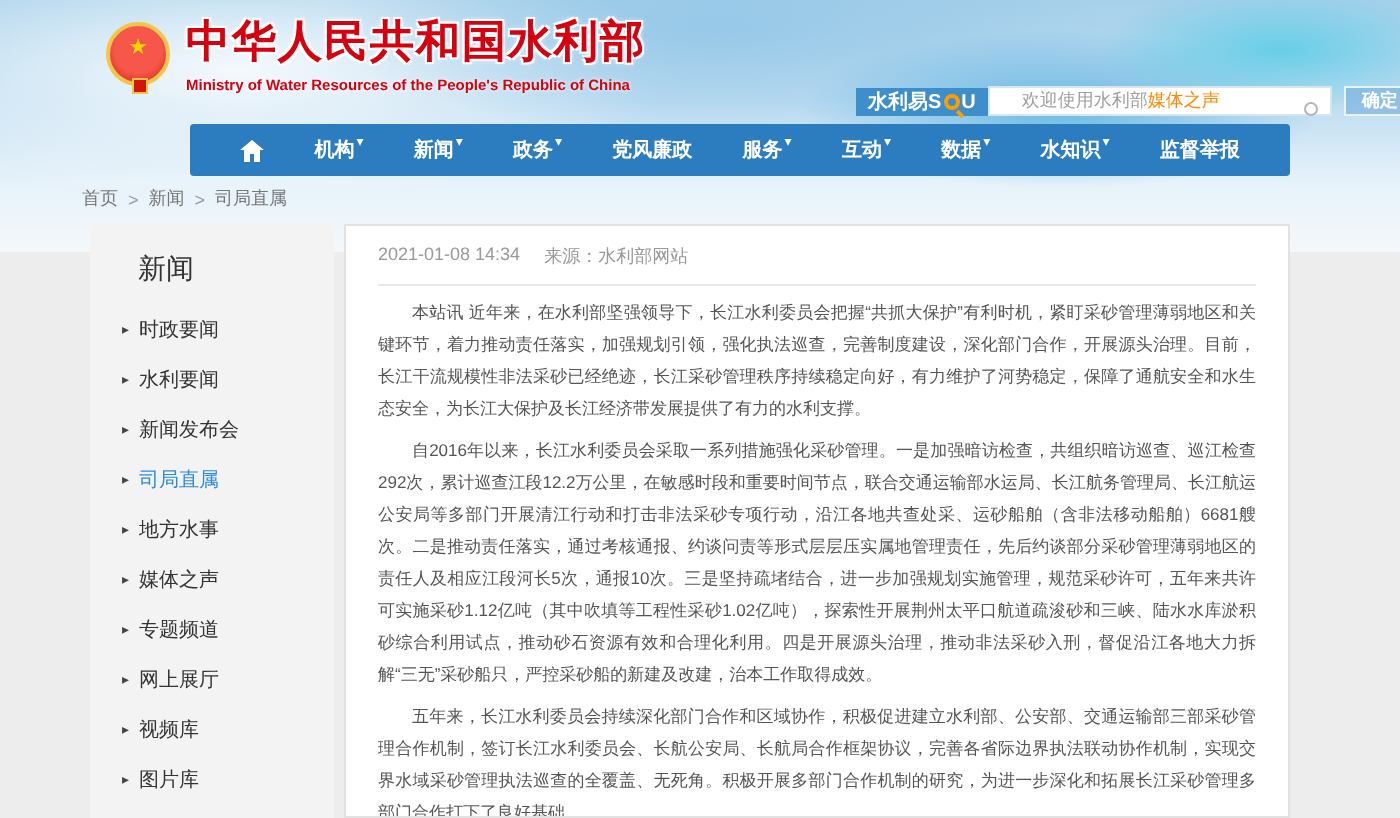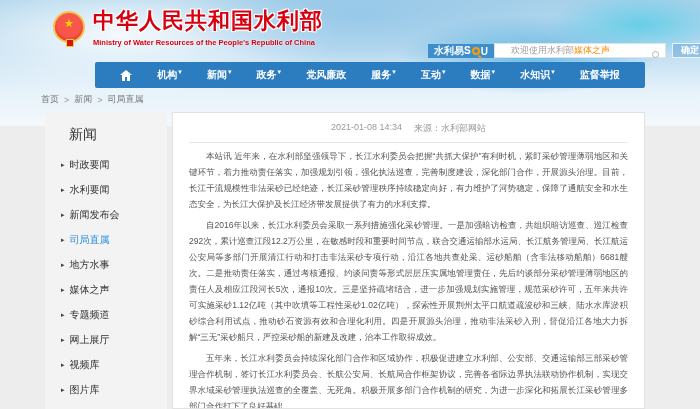--- a/index.html
+++ b/index.html
@@ -65,21 +65,21 @@
   .sidebar-title { font-size:14px; color:#333; padding:14px 0 8px 24px; }
   .side-item { font-size:10px; color:#333; padding:5.5px 0 5.5px 16px; display:flex;
     align-items:center; cursor:pointer; }
   .side-arrow { font-size:7px; color:#444; margin-right:5px; }
   .side-item.active .side-label { color:#2a8ce0; }
 
   
   .panel { position:absolute; left:172px; top:112px; width:473px; height:297px; background:#fff;
     border:1px solid #e2e2e2; padding:0 16px; overflow:hidden; }
   .art-title { text-align:center; font-size:13px; font-weight:bold; color:#333; margin-top:11px; }
-  .meta { display:flex; justify-content:center; align-items:center; margin-top:9px;
+  .meta { display:flex; justify-content:flex-start; align-items:center; margin-top:9px;
     font-size:9px; color:#999;gap:34px; }
   .meta-left { display:flex; gap:12px; }
   .meta-right { display:flex; align-items:center; gap:5px; color:#555; }
   .fs-btn { cursor:pointer; padding:0 1px; }
   .print-wrap { display:flex; align-items:center; gap:3px; margin-left:6px; cursor:pointer; }
   .print-icon { width:10px; height:7px; border:1px solid #888; border-radius:1px;
     background:#fff; position:relative; }
   .print-icon::before { content:""; position:absolute; left:2px; top:-3px; width:4px; height:2px;
     border:1px solid #888; background:#fff; }
   .share-icon { width:13px; height:13px; border-radius:3px; position:relative; cursor:pointer; }

